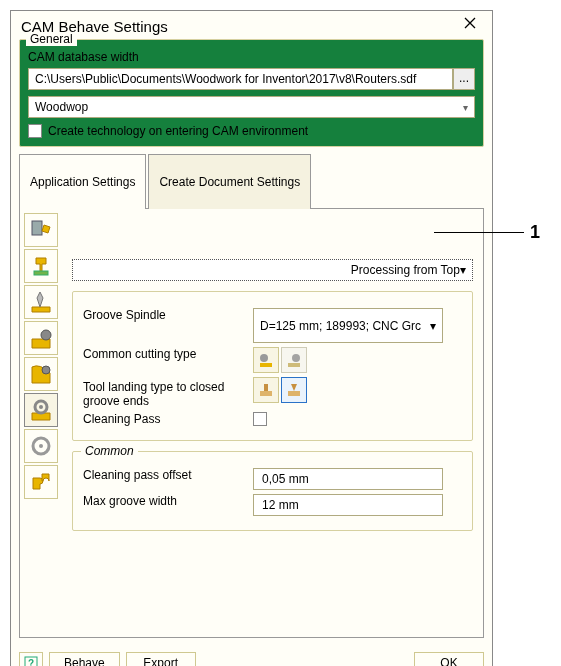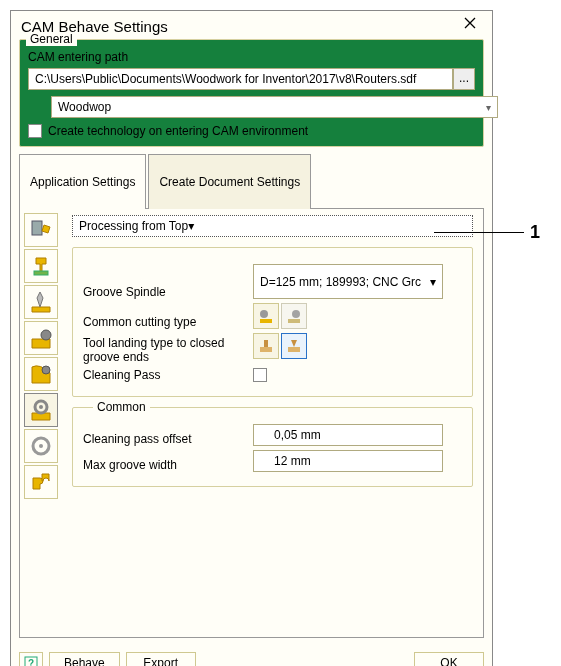--- a/index.html
+++ b/index.html
@@ -71,21 +71,20 @@
     width: 100%;
     height: 22px;
     border: 1px solid #b0aa80;
     background: #fff;
     margin-top: 6px;
     display:flex;
     align-items: center;
     justify-content: space-between;
     padding: 0 6px;
     cursor:pointer;
-    margin-left:23px;
   }
   .combo .chev { color:#666; font-size:10px; }
   .check-row { margin-top: 6px; display:flex; align-items:center; gap:6px; }
   .checkbox {
     width: 14px; height:14px; border:1px solid #888; background:#fff; cursor:pointer;
   }
   .tabs { display:flex; margin: 0 8px; }
   .tab {
     border: 1px solid #999;
     border-bottom: none;
@@ -130,36 +129,37 @@
     padding: 6px 10px;
   }
   .proc-combo {
     width: 100%;
     border:1px dotted #555;
     background:#fff;
     height:22px;
     display:flex;
     align-items:center;
     padding: 0 6px;
-    justify-content:flex-start;
-    cursor:pointer;
+    justify-content:flex-end;
+    cursor:pointer;
+    margin-top:44px;
   }
   .fieldset {
     border:1px solid #d6d0a0;
     border-radius:2px;
     margin-top:10px;
     padding: 12px 10px 10px 10px;
     position:relative;
   }
   .fieldset .legend {
-    position:absolute; top:-8px; left:20px; background:#fffef7; padding:0 4px;
+    position:absolute; top:-8px; left:8px; background:#fffef7; padding:0 4px;font-style:italic;
   }
   .form-row {
     display:flex;
-    align-items:flex-end;
+    align-items:flex-start;
     margin: 4px 0;
   }
   .form-label { width: 170px; }
   .small-combo {
     width: 190px;
     height:35px;
     border:1px solid #b0aa80;
     background:#fff;
     display:flex;
     align-items:center;
@@ -173,21 +173,21 @@
     background:#f8f5e4;
     cursor:pointer;
     display:flex; align-items:center; justify-content:center;
   }
   .icon-toggle.grey { filter: grayscale(60%) opacity(0.9); }
   .icon-toggle.blue { border:1px solid #2a72c8; background:#eaf3fc; }
   .text-input {
     width: 190px; height:22px;
     border:1px solid #b0aa80;
     background:#fff;
-    padding:2px 20px;
+    padding:2px 8px;
     font-size:12px;
   }
   .bottom-bar {
     display:flex;
     justify-content:space-between;
     align-items:center;
     padding: 6px 8px 8px 8px;
   }
   .bottom-left { display:flex; gap:6px; align-items:center; }
   .help-btn {
@@ -235,21 +235,21 @@
     <span>CAM Behave Settings</span>
     <span class="close-btn">
       <svg width="12" height="12" viewBox="0 0 12 12">
             <path d="M1 1 L11 11 M11 1 L1 11" stroke="#000" stroke-width="1.3" fill="none"></path>
           </svg>
     </span>
   </div>
 
   <div class="general-panel">
     <span class="legend">General</span>
-    <div>CAM entering path</div>
+    <div>CAM database width</div>
     <div class="path-row">
       <input class="path-input" value="C:\Users\Public\Documents\Woodwork for Inventor\2017\v8\Routers.sdf" style="">
       <div class="browse-btn">...</div>
     </div>
     <div class="combo">
       <span>Woodwop</span>
       <span class="chev">▾</span>
     </div>
     <div class="check-row">
       <div class="checkbox"></div>

